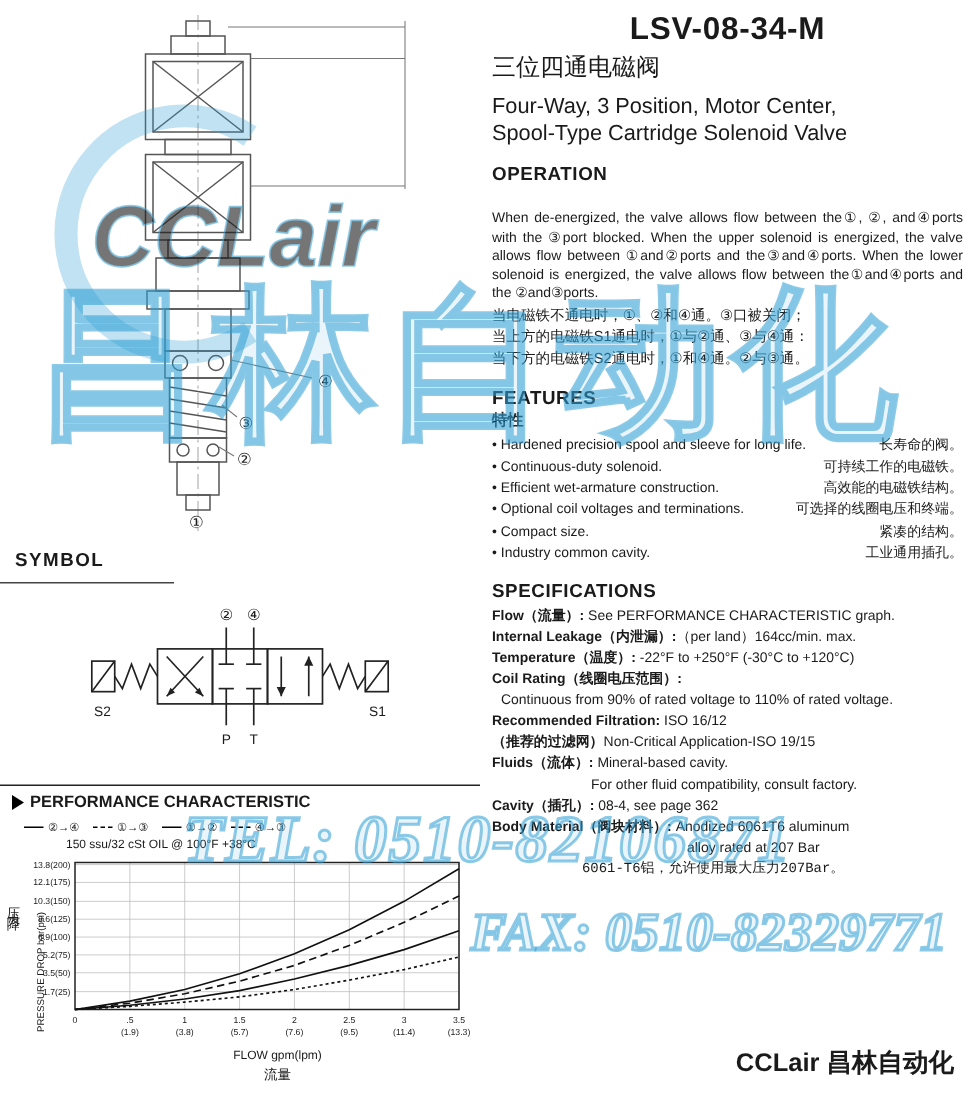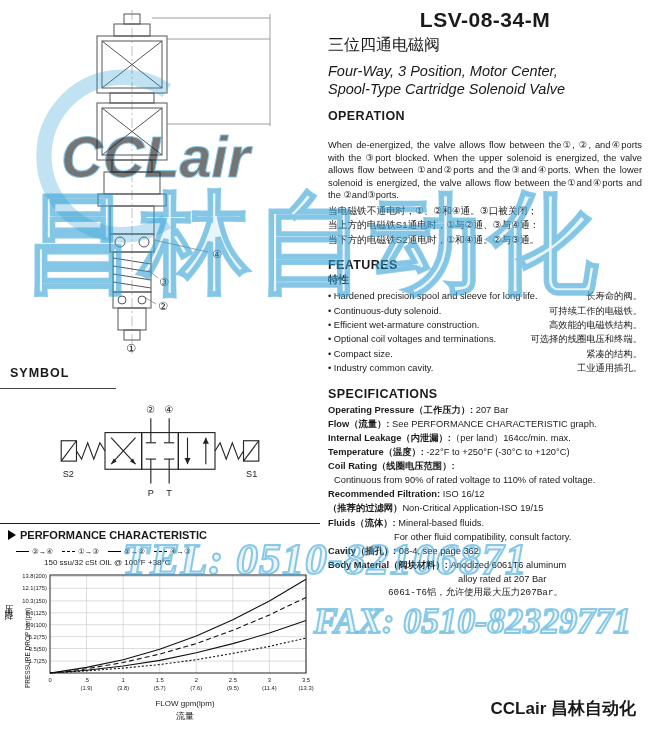--- a/index.html
+++ b/index.html
@@ -3,21 +3,21 @@
 <meta charset="utf-8">
 <style>
   html,body{margin:0;padding:0;background:#ffffff;}
   .page{position:relative;width:650px;height:735px;background:#fff;overflow:hidden;
         font-family:"Liberation Sans","DejaVu Sans",sans-serif;color:#1a1a1a;}
 
   
   .right-col{position:absolute;left:328px;top:8px;width:314px;}
   .model-title{font-size:21px;font-weight:bold;text-align:center;letter-spacing:.5px;}
   .title-cn{font-size:16px;margin-top:3px;}
-  .subtitle-en{font-size:14.5px;line-height:1.25;margin-top:6px;font-style:italic;}
+  .subtitle-en{font-size:14.5px;line-height:1.25;margin-top:6px;}
   .sec-heading{font-size:12.5px;font-weight:bold;letter-spacing:.4px;margin-top:11px;}
   .op-en{font-size:9.3px;line-height:1.34;text-align:justify;margin-top:16px;}
   .op-cn{font-size:9.7px;line-height:1.5;margin-top:2px;}
   .sub-cn{font-size:10.5px;font-weight:bold;margin-top:1px;}
   .feat-list{margin-top:2px;}
   .feat-row{display:flex;justify-content:space-between;font-size:9.3px;line-height:1.55;}
   .spec-rows{margin-top:2px;}
   .spec-row{font-size:9.3px;line-height:1.52;}
 
   
@@ -266,29 +266,28 @@
           <span>紧凑的结构。</span>
         </div>
         <div class="feat-row">
           <span>• Industry common cavity.</span>
           <span>工业通用插孔。</span>
         </div>
       </div>
 
     <div class="sec-heading">SPECIFICATIONS</div>
     <div class="spec-rows">
-        <div class="spec-row" style="padding-left: 0px;"><b>Operating Pressure（工作压力）:</b><span> 207 Bar</span></div>
         <div class="spec-row" style="padding-left: 0px;"><b>Flow（流量）:</b><span> See PERFORMANCE CHARACTERISTIC graph.</span></div>
         <div class="spec-row" style="padding-left: 0px;"><b>Internal Leakage（内泄漏）:</b><span>（per land）164cc/min. max.</span></div>
         <div class="spec-row" style="padding-left: 0px;"><b>Temperature（温度）:</b><span> -22°F to +250°F (-30°C to +120°C)</span></div>
         <div class="spec-row" style="padding-left: 0px;"><b>Coil Rating（线圈电压范围）:</b></div>
         <div class="spec-row" style="padding-left: 6px;"><span>Continuous from 90% of rated voltage to 110% of rated voltage.</span></div>
         <div class="spec-row" style="padding-left: 0px;"><b>Recommended Filtration:</b><span> ISO 16/12</span></div>
         <div class="spec-row" style="padding-left: 0px;"><b>（推荐的过滤网）</b><span>Non-Critical Application-ISO 19/15</span></div>
-        <div class="spec-row" style="padding-left: 0px;"><b>Fluids（流体）:</b><span> Mineral-based fluids.</span></div>
+        <div class="spec-row" style="padding-left: 0px;"><b>Fluids（流体）:</b><span> Mineral-based cavity.</span></div>
         <div class="spec-row" style="padding-left: 66px;"><span>For other fluid compatibility, consult factory.</span></div>
         <div class="spec-row" style="padding-left: 0px;"><b>Cavity（插孔）:</b><span> 08-4, see page 362</span></div>
         <div class="spec-row" style="padding-left: 0px;"><b>Body Material（阀块材料）:</b><span> Anodized 6061T6 aluminum</span></div>
         <div class="spec-row" style="padding-left: 130px;"><span>alloy rated at 207 Bar</span></div>
         <div class="spec-row" style="padding-left: 60px; font-family: Liberation Mono, monospace;"><span>6061-T6铝，允许使用最大压力207Bar。</span></div>
       </div>
   </div>
 
   <svg class="wm wm-logo" viewBox="0 0 320 200" width="310" height="192">
     <path d="M 168 32 A 82 82 0 1 0 168 168" fill="none" stroke="rgba(46,159,212,0.5)" stroke-width="16"></path>

